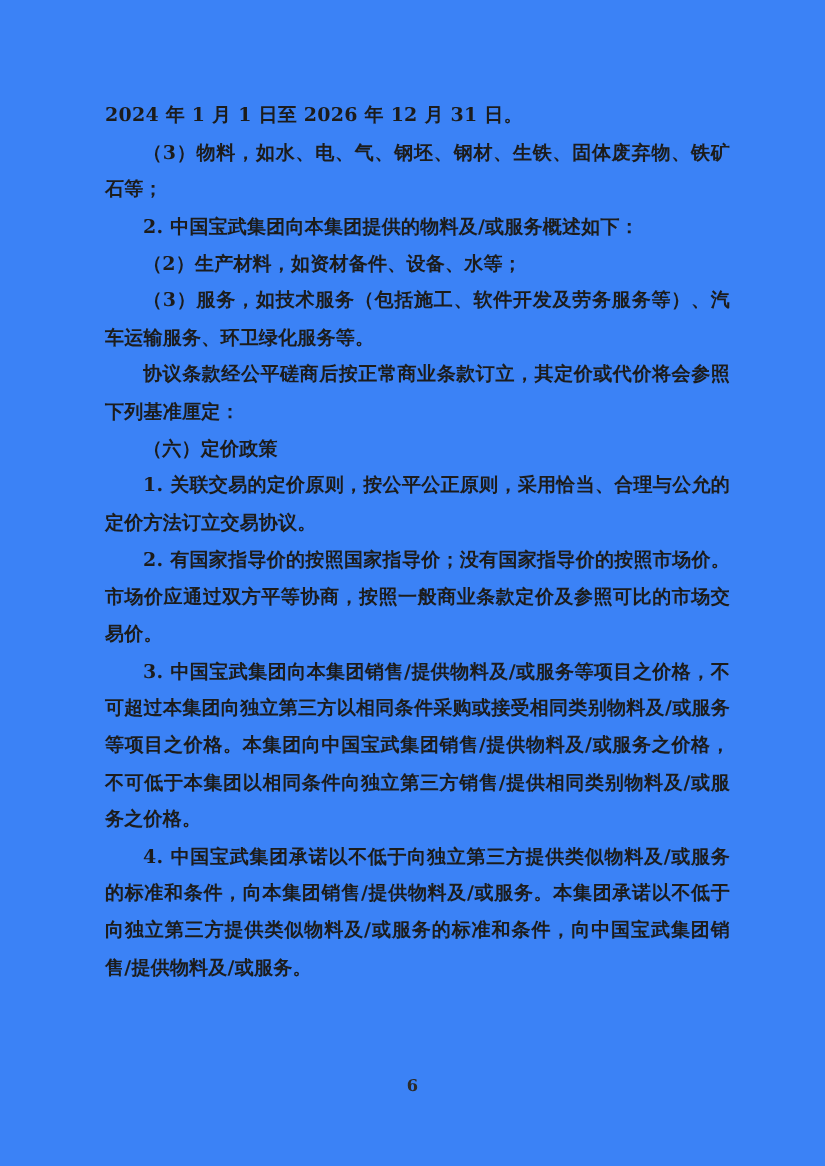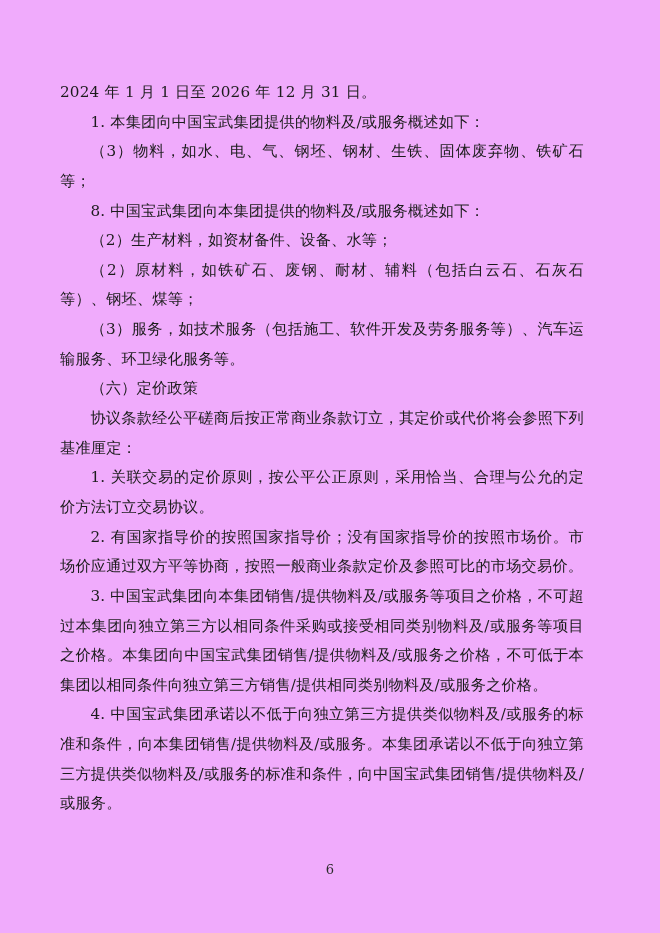--- a/index.html
+++ b/index.html
@@ -12,22 +12,23 @@
     background: #ffffff;
     font-family: "DejaVu Serif", "Liberation Serif", serif;
     color: #1a1a1a;
     overflow: hidden;
   }
   .page {
     position: relative;
     width: 660px;
     height: 933px;
     box-sizing: border-box;
-    padding: 78px 76px 40px 60px;
-    background: #f0abfc;
+    padding: 78px 76px 40px 84px;
+    background: #3b82f6;
+    font-weight: bold;
   }
   .doc-body {
     font-size: 15.2px;
     line-height: 1.95;
     letter-spacing: 0.2px;
     text-align: justify;
     color: #1c1c1c;
   }
   .para {
     margin: 0;
@@ -50,28 +51,26 @@
     color: #2b2b2b;
     font-family: "DejaVu Serif", "Liberation Serif", serif;
   }
 </style>
 </head>
 <body>
 
 <div class="page">
   <div class="doc-body">
     <p class="para indent-0">2024 年 1 月 1 日至 2026 年 12 月 31 日。</p>
-    <p class="para indent-1">1. 本集团向中国宝武集团提供的物料及/或服务概述如下：</p>
     <p class="para indent-1">（3）物料，如水、电、气、钢坯、钢材、生铁、固体废弃物、铁矿石等；</p>
-    <p class="para indent-1">8. 中国宝武集团向本集团提供的物料及/或服务概述如下：</p>
+    <p class="para indent-1">2. 中国宝武集团向本集团提供的物料及/或服务概述如下：</p>
     <p class="para indent-1">（2）生产材料，如资材备件、设备、水等；</p>
-    <p class="para indent-1">（2）原材料，如铁矿石、废钢、耐材、辅料（包括白云石、石灰石等）、钢坯、煤等；</p>
     <p class="para indent-1">（3）服务，如技术服务（包括施工、软件开发及劳务服务等）、汽车运输服务、环卫绿化服务等。</p>
+    <p class="para indent-1">协议条款经公平磋商后按正常商业条款订立，其定价或代价将会参照下列基准厘定：</p>
     <p class="para indent-1">（六）定价政策</p>
-    <p class="para indent-1">协议条款经公平磋商后按正常商业条款订立，其定价或代价将会参照下列基准厘定：</p>
     <p class="para indent-1">1. 关联交易的定价原则，按公平公正原则，采用恰当、合理与公允的定价方法订立交易协议。</p>
     <p class="para indent-1">2. 有国家指导价的按照国家指导价；没有国家指导价的按照市场价。市场价应通过双方平等协商，按照一般商业条款定价及参照可比的市场交易价。</p>
     <p class="para indent-1">3. 中国宝武集团向本集团销售/提供物料及/或服务等项目之价格，不可超过本集团向独立第三方以相同条件采购或接受相同类别物料及/或服务等项目之价格。本集团向中国宝武集团销售/提供物料及/或服务之价格，不可低于本集团以相同条件向独立第三方销售/提供相同类别物料及/或服务之价格。</p>
     <p class="para indent-1">4. 中国宝武集团承诺以不低于向独立第三方提供类似物料及/或服务的标准和条件，向本集团销售/提供物料及/或服务。本集团承诺以不低于向独立第三方提供类似物料及/或服务的标准和条件，向中国宝武集团销售/提供物料及/或服务。</p>
 
   </div>
   <div class="footer">6</div>
 </div>
 
 </body></html>

